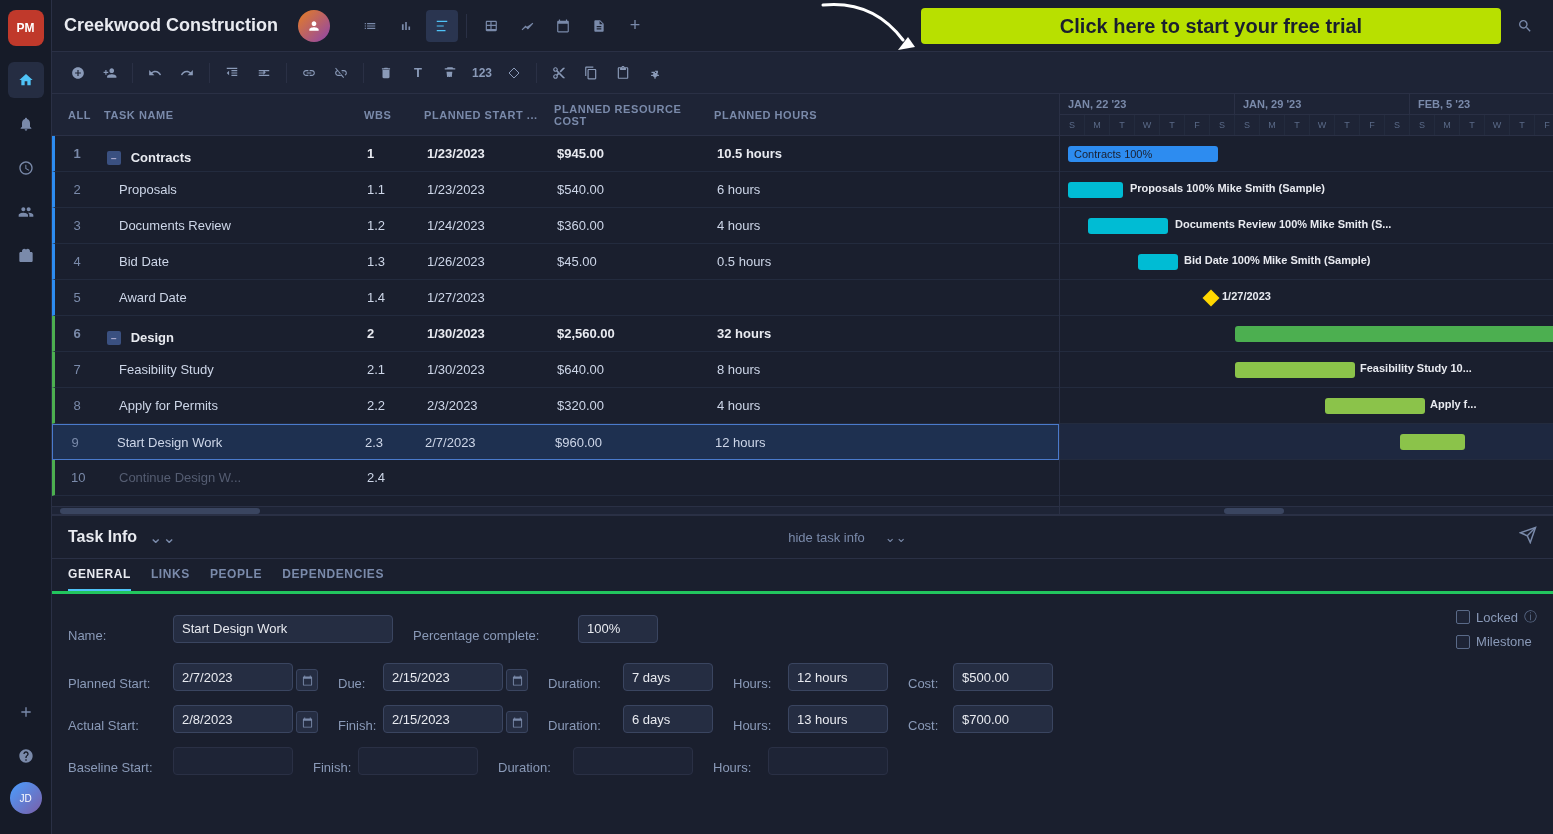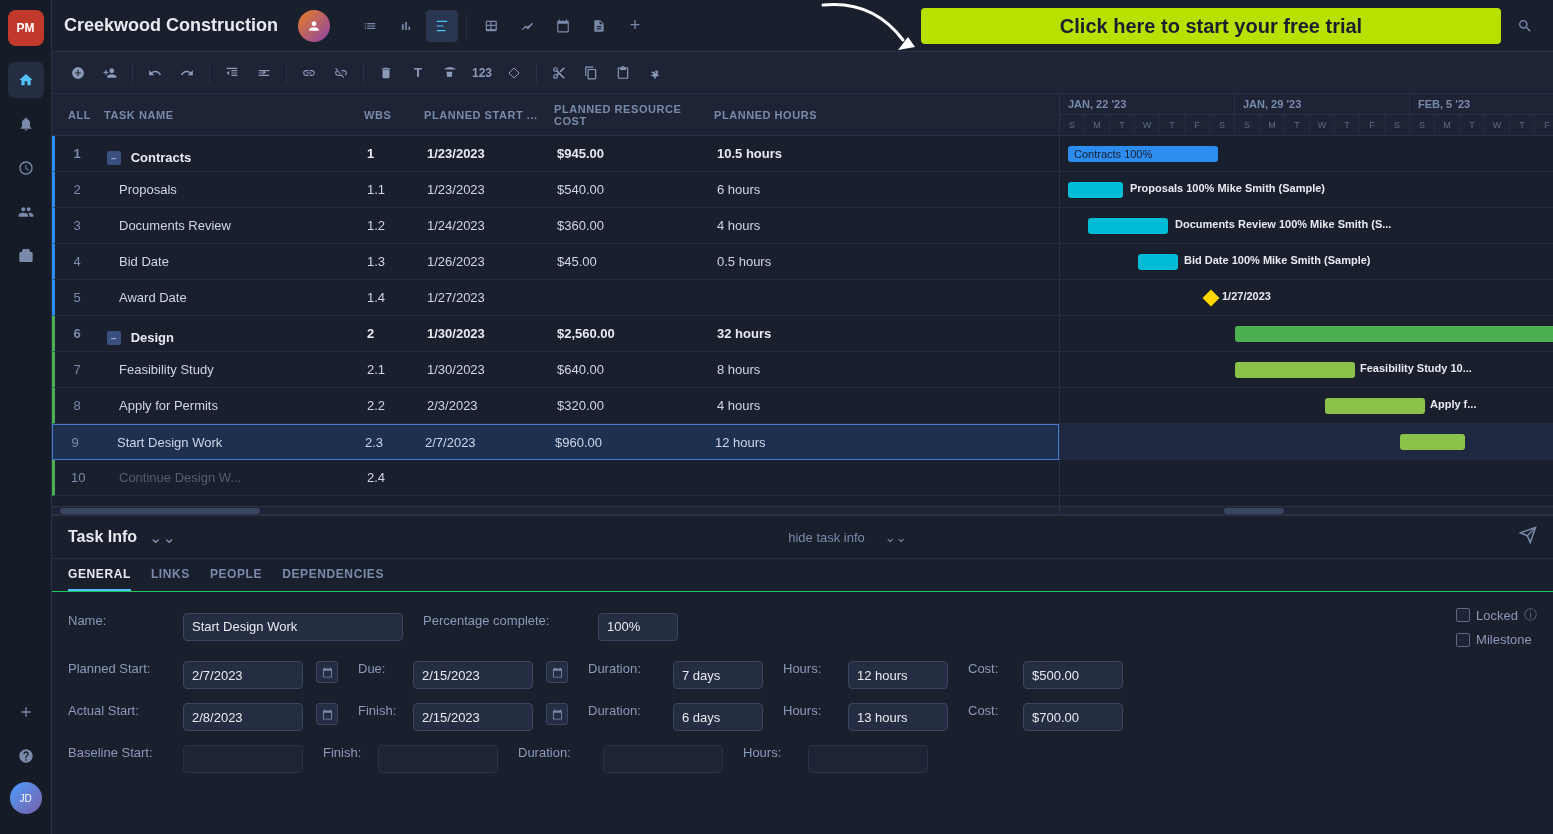--- a/index.html
+++ b/index.html
@@ -395,21 +395,21 @@
       color: #7a8aaa;
       font-size: 13px;
       cursor: pointer;
       margin-left: auto;
     }
 
     .bottom-tabs {
       display: flex;
       gap: 20px;
       padding: 8px 16px 0;
-      border-bottom: 1px solid #22c55e;
+      border-bottom: 3px solid #22c55e;
     }
     .bottom-tab {
       font-size: 12px;
       font-weight: 600;
       color: #7a8aaa;
       cursor: pointer;
       padding-bottom: 8px;
       border-bottom: 2px solid transparent;
       letter-spacing: 0.05em;
     }
@@ -497,22 +497,22 @@
       font-size: 13px;
       padding: 5px 8px;
       height: 28px;
       display: flex;
       align-items: center;
       justify-content: space-between;
       cursor: pointer;
     }
     .form-group {
       display: flex;
-      align-items: flex-start;
-      gap: 15px;
+      align-items: flex-end;
+      gap: 5px;
     }
 
     .right-form-options {
       margin-left: auto;
       display: flex;
       flex-direction: column;
       gap: 8px;
       align-items: flex-start;
     }
     .checkbox-row {

